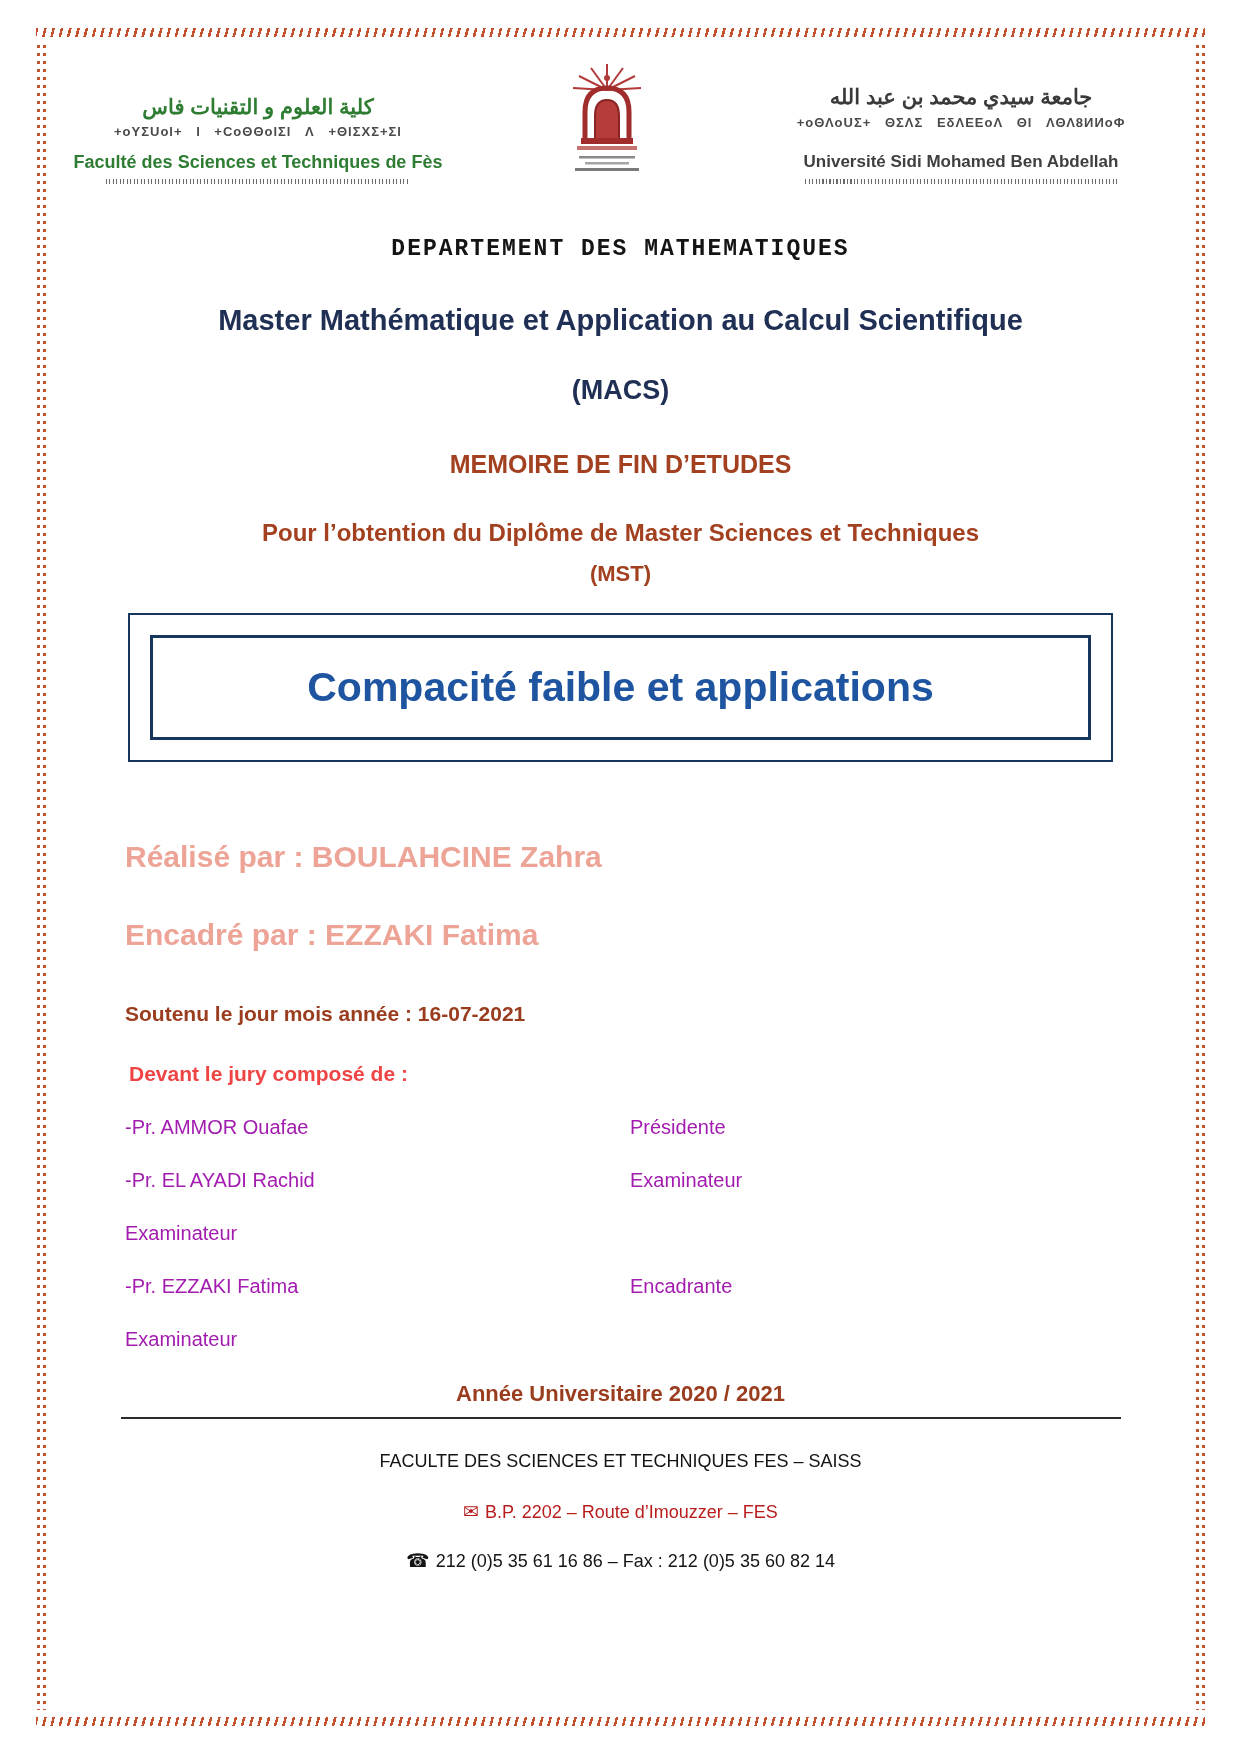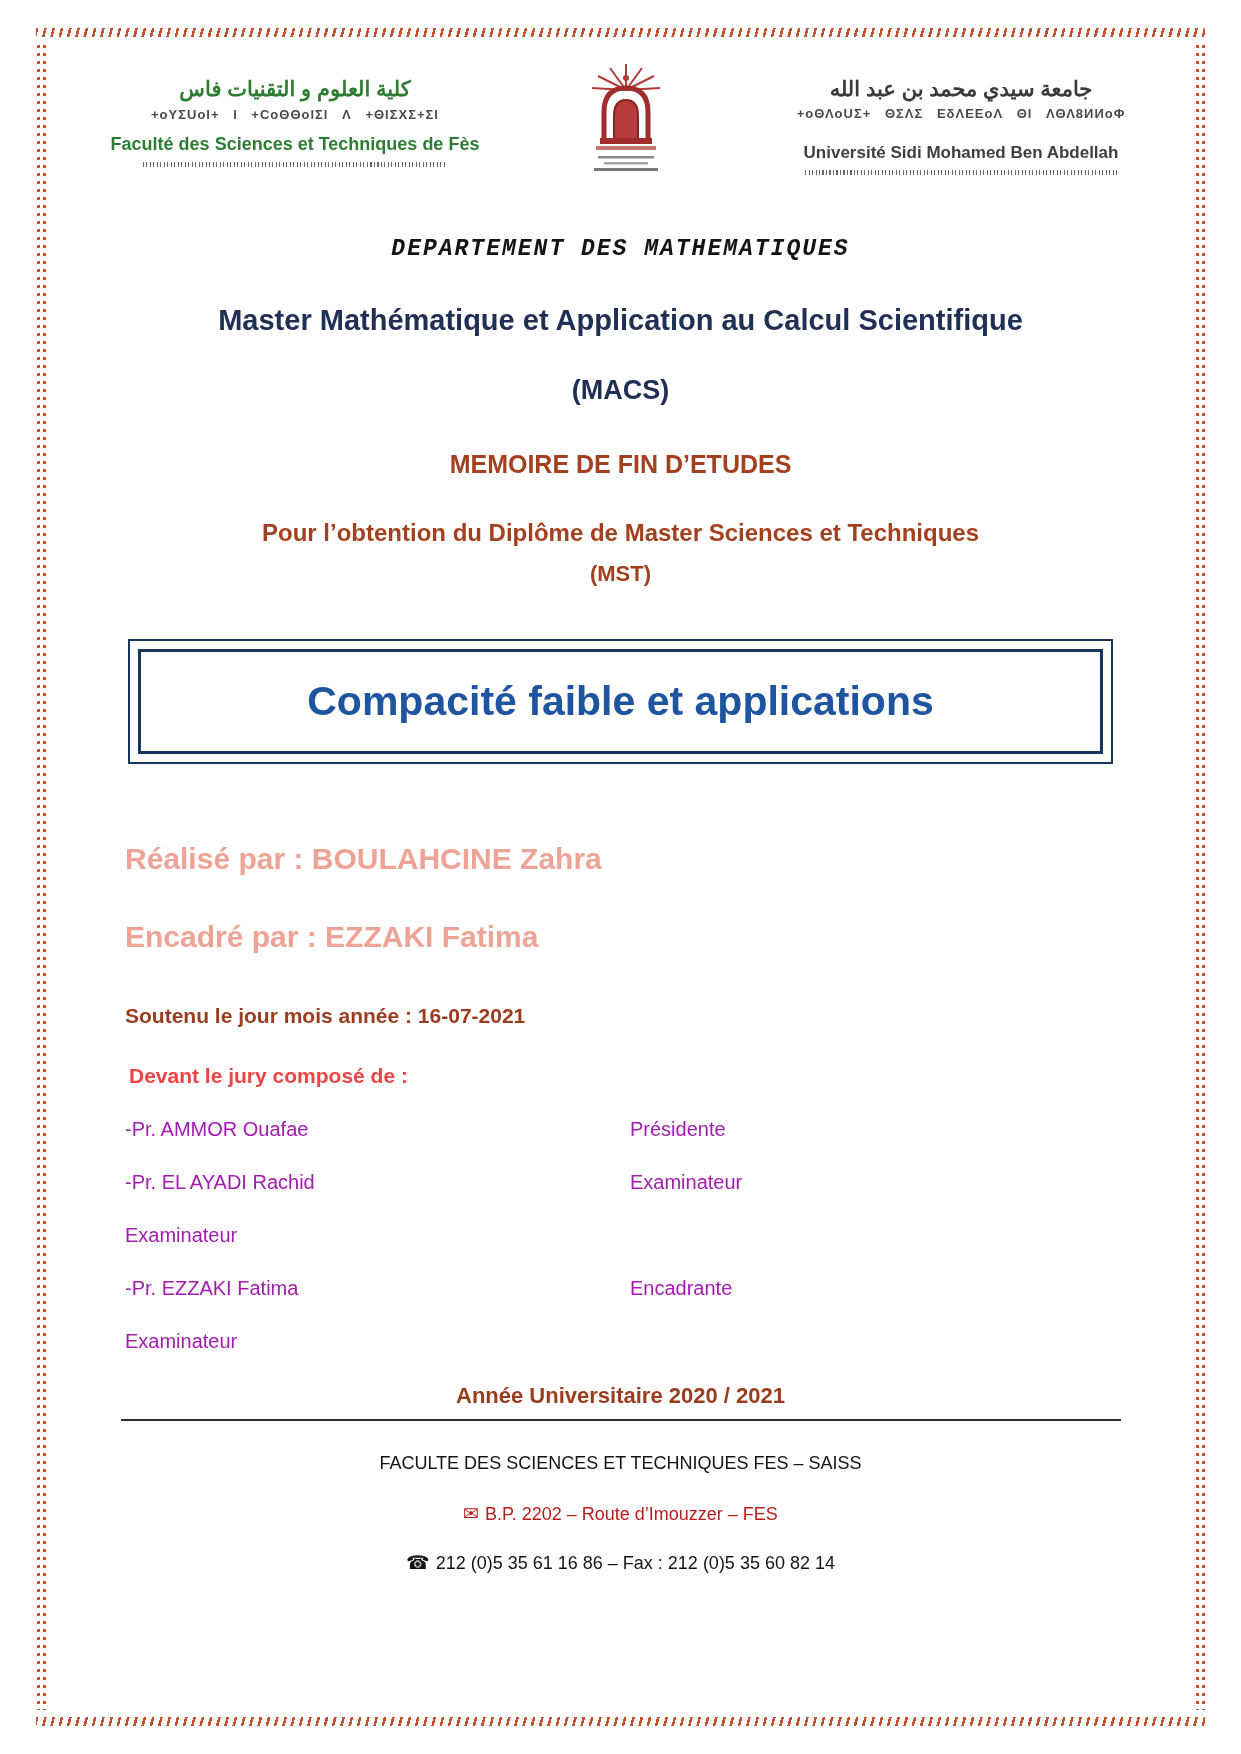--- a/index.html
+++ b/index.html
@@ -21,42 +21,42 @@
   .edge.left, .edge.right {
     top:16px; bottom:16px; width:10px;
     background-image:radial-gradient(circle at 2.5px 2.5px, #c4502e 1.4px, transparent 1.8px);
     background-size:6px 8px;
   }
   .edge.left { left:0; }
   .edge.right { right:0; }
 
   
   .header {
-    display:flex; justify-content:space-between; align-items:center;
-    padding:58px 80px 0 100px;
+    display:flex; justify-content:space-between; align-items:flex-end;
+    padding:58px 80px 0 63px;
   }
   .hdr-block { text-align:center; line-height:1.35; }
   .hdr-left  { width:390px; }
   .hdr-right { width:400px; padding-top:8px; }
   .arabic-green { color:#2e7d33; font-size:21px; font-weight:bold; direction:rtl; }
   .arabic-dark  { color:#3a3a3a; font-size:21px; font-weight:bold; direction:rtl; }
   .tifinagh { font-size:13px; font-weight:bold; color:#4a4a4a; letter-spacing:1px; word-spacing:9px; margin-top:2px; }
   .fst-green { color:#2e7d33; font-size:18px; font-weight:bold; margin-top:9px; }
   .usmba-dark { color:#3f3f3f; font-size:17px; font-weight:bold; margin-top:20px; }
   .barcode {
     height:5px; margin:5px auto 0; width:78%;
     background:repeating-linear-gradient(90deg, #6a6a6a 0 1px, transparent 1px 3.5px);
   }
   .logo-wrap { width:120px; text-align:center; padding-top:2px; }
 
   
   .dept {
     margin-top:52px; text-align:center;
     font-family:"Liberation Mono", monospace; font-weight:bold;
-    font-size:23px; letter-spacing:2px; color:#141414;font-style:italic;
+    font-size:23px; letter-spacing:2px; color:#141414;
   }
   .master-title {
     margin-top:42px; text-align:center;
     font-size:29px; font-weight:bold; color:#203055;
   }
   .master-acro {
     margin-top:38px; text-align:center;
     font-size:27px; font-weight:bold; color:#203055;
   }
   .memoire {
@@ -67,22 +67,22 @@
     margin-top:40px; text-align:center;
     font-size:24px; font-weight:bold; color:#a2401f;
   }
   .diplome-acro {
     margin-top:14px; text-align:center;
     font-size:22px; font-weight:bold; color:#a2401f;
   }
 
   
   .title-box-outer {
-    margin:52px auto 0; width:985px;
-    border:2px solid #17365d; padding:8px; background:#fff;
+    margin:26px auto 0; width:985px;
+    border:2px solid #17365d; padding:20px; background:#fff;
   }
   .title-box-inner {
     border:3px solid #17365d; padding:26px 10px; text-align:center;
   }
   .thesis-title { font-size:41px; font-weight:bold; color:#1f55a0; }
 
   
   .content { padding:0 125px; }
   .realise  { margin-top:78px; font-size:30px; font-weight:bold; color:#edا497; }
   .realise, .encadre { color:#eda497; }

